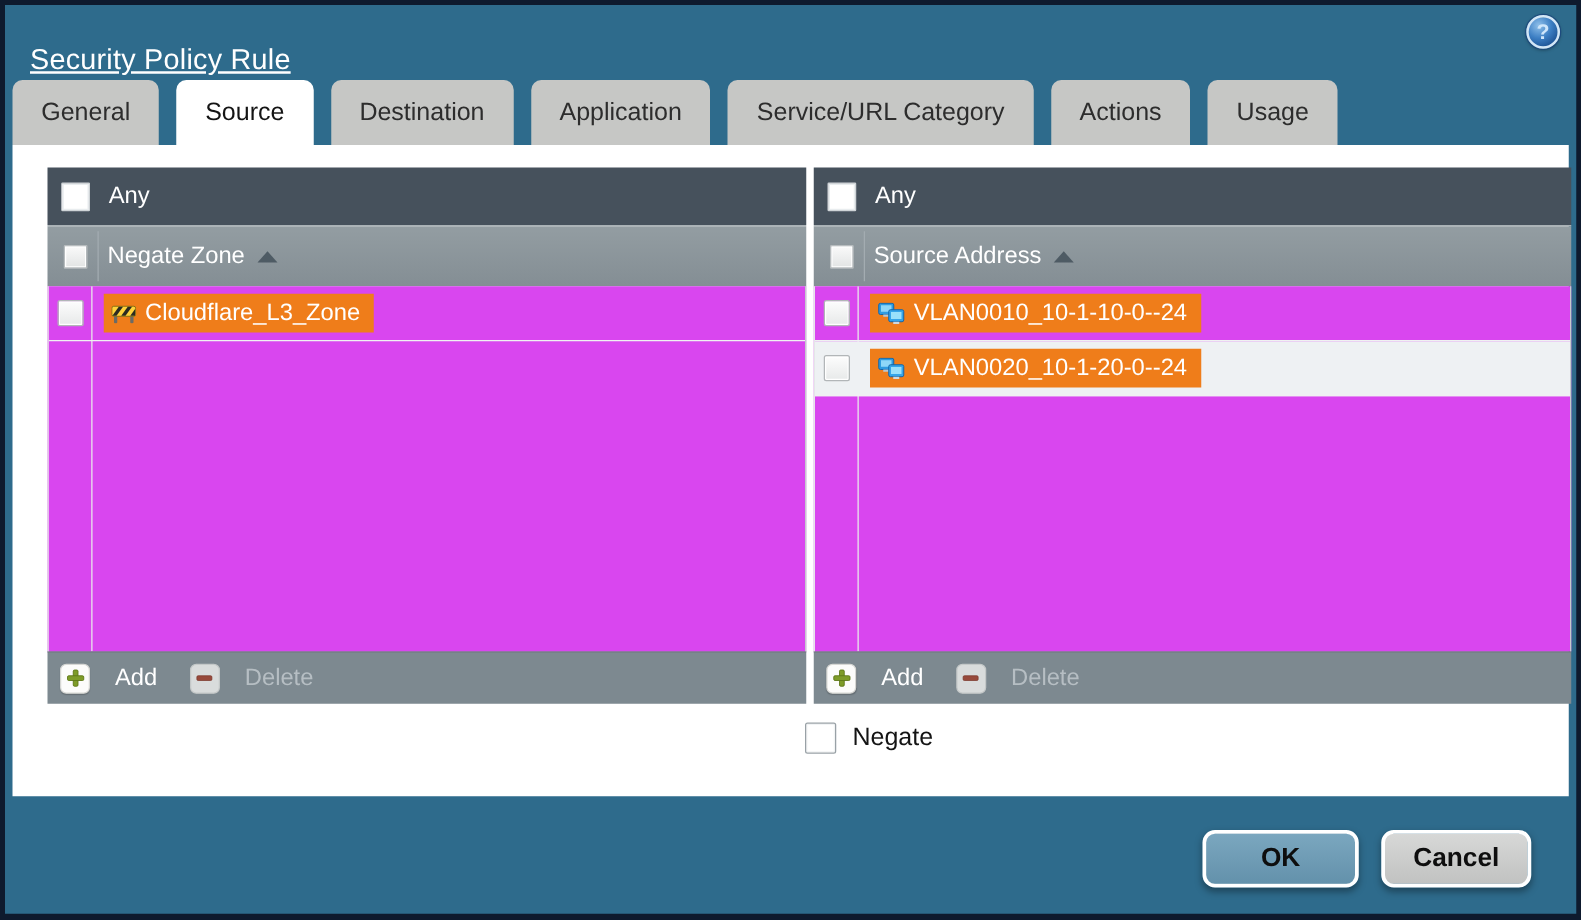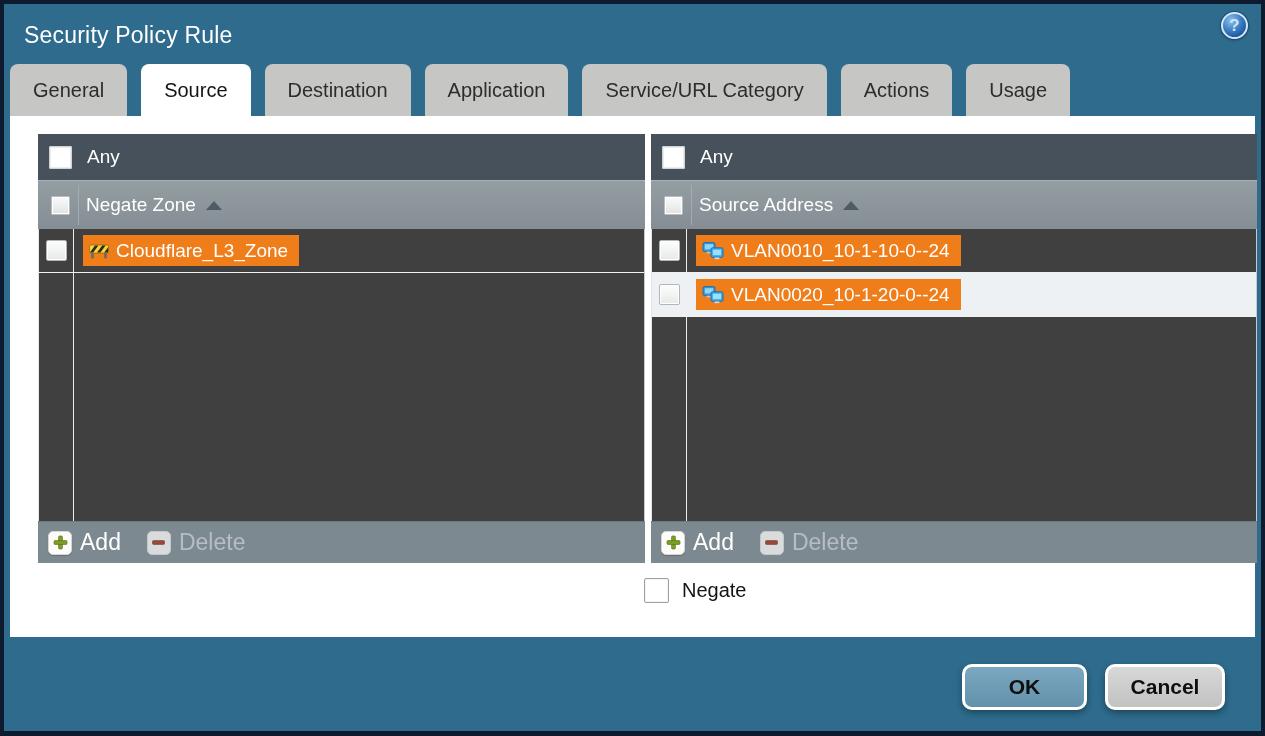--- a/index.html
+++ b/index.html
@@ -8,22 +8,22 @@
     background:#0e1a2e;
     font-family:"Liberation Sans", sans-serif;
     -webkit-font-smoothing:antialiased;
   }
   .dialog{
     position:absolute;left:4px;top:4px;width:1257px;height:727px;
     background:#2e6b8c;
   }
   
   .title{
-    position:absolute;left:20px;top:18px;
-    font-size:23px;color:#ffffff;letter-spacing:.2px;
+    position:absolute;left:20px;top:30px;
+    font-size:23px;color:#ffffff;letter-spacing:.2px;text-decoration:underline;
   }
   .help-icon{
     position:absolute;right:13px;top:8px;width:27px;height:27px;
     border-radius:50%;
     background:radial-gradient(circle at 35% 28%, #8fc0ea 0%, #3d7fc4 45%, #1d5496 80%);
     border:2px solid #d3e6f7;
     box-shadow:0 0 0 1px #1d4b7e, 0 1px 3px rgba(0,0,0,.4);
     box-sizing:border-box;
     color:#cfe6fb;font-size:17px;font-weight:bold;
     display:flex;align-items:center;justify-content:center;
@@ -75,21 +75,21 @@
     box-shadow:inset 0 0 0 1px #ffffff;cursor:pointer;
   }
   .col-sep{position:absolute;left:40px;top:4px;bottom:4px;width:1px;background:#a3acb1;}
   .col-label{color:#ffffff;font-size:19px;margin-left:16px;}
   .sort-arrow{
     width:0;height:0;margin-left:10px;cursor:pointer;
     border-left:8px solid transparent;border-right:8px solid transparent;
     border-bottom:9px solid #4e5b64;
   }
   .panel-body{
-    flex:1 1 auto;background:#404040;position:relative;
+    flex:1 1 auto;background:#d946ef;position:relative;
     border-left:1px solid #e4e7e8;border-right:1px solid #c4cacd;
     overflow:hidden;
   }
   .panel-body::before{
     content:'';position:absolute;left:34px;top:0;bottom:0;width:1px;background:#e9ebec;
   }
   .row{
     height:43px;display:flex;align-items:center;
     border-bottom:1px solid #f0f1f1;position:relative;cursor:pointer;
   }
@@ -111,21 +111,21 @@
     height:42px;flex:0 0 auto;background:#7d8990;
     border-top:1px solid #6e797f;
     display:flex;align-items:center;padding-left:10px;box-sizing:border-box;
   }
   .icon-btn{
     width:22px;height:22px;border-radius:5px;flex:0 0 auto;
     display:flex;align-items:center;justify-content:center;cursor:pointer;
   }
   .add-btn{background:#fcfcfb;border:1px solid #d6d7d4;box-shadow:0 1px 1px rgba(0,0,0,.2);}
   .del-btn{background:#d9dcdc;border:1px solid #c4c8c8;margin-left:26px;}
-  .footer-label{font-size:23px;color:#ffffff;margin-left:8px;cursor:pointer;}
+  .footer-label{font-size:19px;color:#ffffff;margin-left:20px;cursor:pointer;}
   .footer-label.disabled{color:#b6bec3;cursor:default;}
   
   .negate-row{
     position:absolute;left:634px;top:462px;
     display:flex;align-items:center;gap:13px;
   }
   .negate-cb{
     width:23px;height:23px;background:#ffffff;
     border:1px solid #99a1a6;border-radius:2px;
     box-shadow:inset 0 0 0 1px #f2f4f5;cursor:pointer;

